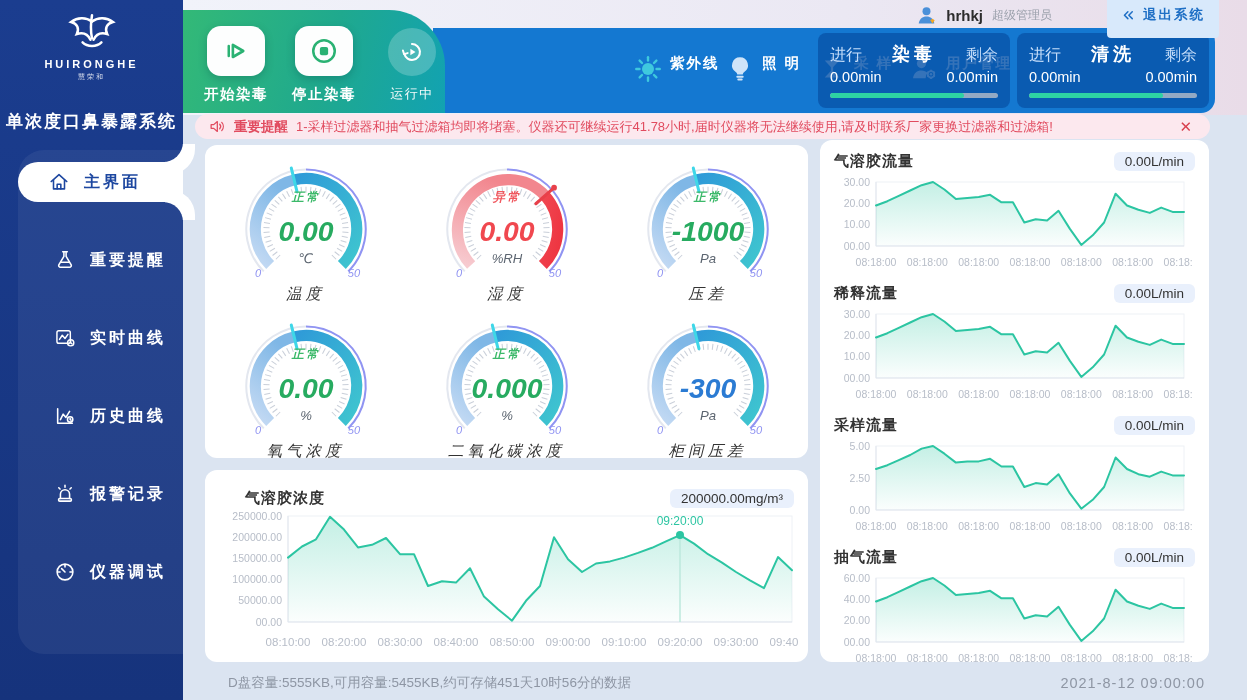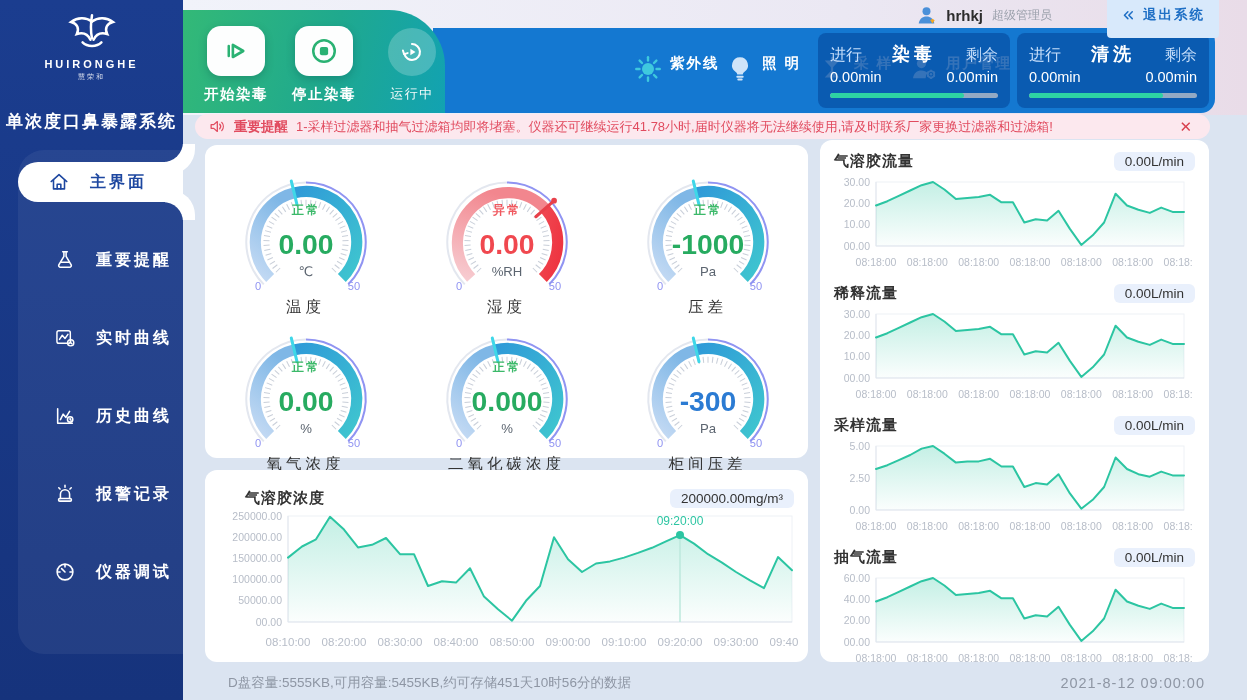--- a/index.html
+++ b/index.html
@@ -8,21 +8,21 @@
 
   
   .sidebar { position:absolute; left:0; top:0; width:183px; height:700px; background:linear-gradient(180deg,#1b3d8f 0%,#16337c 100%); z-index:5; }
   .logo-block { text-align:center; padding-top:10px; color:#fff; }
   .logo-mark { display:block; margin:0 auto; }
   .logo-text { font-size:11px; letter-spacing:3px; font-weight:bold; margin-top:2px; }
   .logo-sub { font-size:7px; letter-spacing:2px; opacity:.85; margin-top:2px; }
   .app-title { margin-top:28px; font-size:17px; font-weight:bold; letter-spacing:2px; color:#fff; text-align:center; }
   .side-panel { position:absolute; left:18px; right:0; top:150px; bottom:46px; background:rgba(255,255,255,0.06); border-radius:26px 0 0 26px; }
   .menu { padding-top:12px; display:flex; flex-direction:column; gap:38px; }
-  .menu-item { position:relative; display:flex; align-items:center; gap:20px; height:40px; padding-left:36px; color:#fff; font-size:16px; font-weight:bold; letter-spacing:3px; cursor:pointer; }
+  .menu-item { position:relative; display:flex; align-items:center; gap:14px; height:40px; padding-left:36px; color:#fff; font-size:16px; font-weight:bold; letter-spacing:3px; cursor:pointer; }
   .menu-item .mi-icon { width:22px; height:22px; display:inline-flex; }
   .menu-item .mi-icon svg { width:22px; height:22px; }
   .menu-item.active { background:#fff; color:#1d47a0; border-radius:22px 0 0 22px; padding-left:30px; }
   .menu-item.active::before { content:""; position:absolute; right:0; top:-20px; width:20px; height:20px; border-bottom-right-radius:20px; box-shadow:7px 7px 0 5px #fff; }
   .menu-item.active::after  { content:""; position:absolute; right:0; top:40px; width:20px; height:20px; border-top-right-radius:20px; box-shadow:7px -7px 0 5px #fff; }
 
   
   .main { position:absolute; left:183px; top:0; width:1064px; height:700px; }
 
   
@@ -56,21 +56,21 @@
   
   .alert-bar { position:absolute; left:12px; right:37px; top:114px; height:25px; background:#fce8ee; border-radius:13px; display:flex; align-items:center; padding:0 14px; gap:8px; z-index:4; }
   .alert-title { font-size:13.5px; font-weight:bold; color:#e14b5f; white-space:nowrap; }
   .alert-msg { flex:1; font-size:13px; color:#e14b5f; white-space:nowrap; overflow:hidden; }
   .alert-close { font-size:15px; font-weight:bold; color:#d8414f; cursor:pointer; padding:0 4px; }
 
   
   .content { position:absolute; left:0; right:0; top:140px; bottom:35px; }
   .card { position:absolute; background:#fff; border-radius:12px; }
   .gauge-card { left:22px; top:5px; width:603px; height:313px; }
-  .gauge-grid { display:grid; grid-template-columns:repeat(3,1fr); padding-top:16px; }
+  .gauge-grid { display:grid; grid-template-columns:repeat(3,1fr); padding-top:3px;font-style:italic; }
   .gauge-cell { display:flex; flex-direction:column; align-items:center; }
   .gauge-label { margin-top:0px; font-size:15.5px; color:#333; letter-spacing:4px; font-weight:500; }
   .mainchart-card { left:22px; top:330px; width:603px; height:192px; }
   .right-card { left:637px; top:0; width:389px; height:522px; padding:8px 14px 0; }
   .chart-head { display:flex; justify-content:space-between; align-items:center; height:26px; }
   .chart-title { font-size:15px; font-weight:bold; color:#333; letter-spacing:1px; }
   .chart-badge { background:#e9f0fc; border-radius:6px; padding:2px 11px; font-size:13.5px; color:#333; }
   .mainchart-card .chart-head { padding:22px 14px 0 40px; height:34px; }
   .flow-block { margin-bottom:0; }
 

